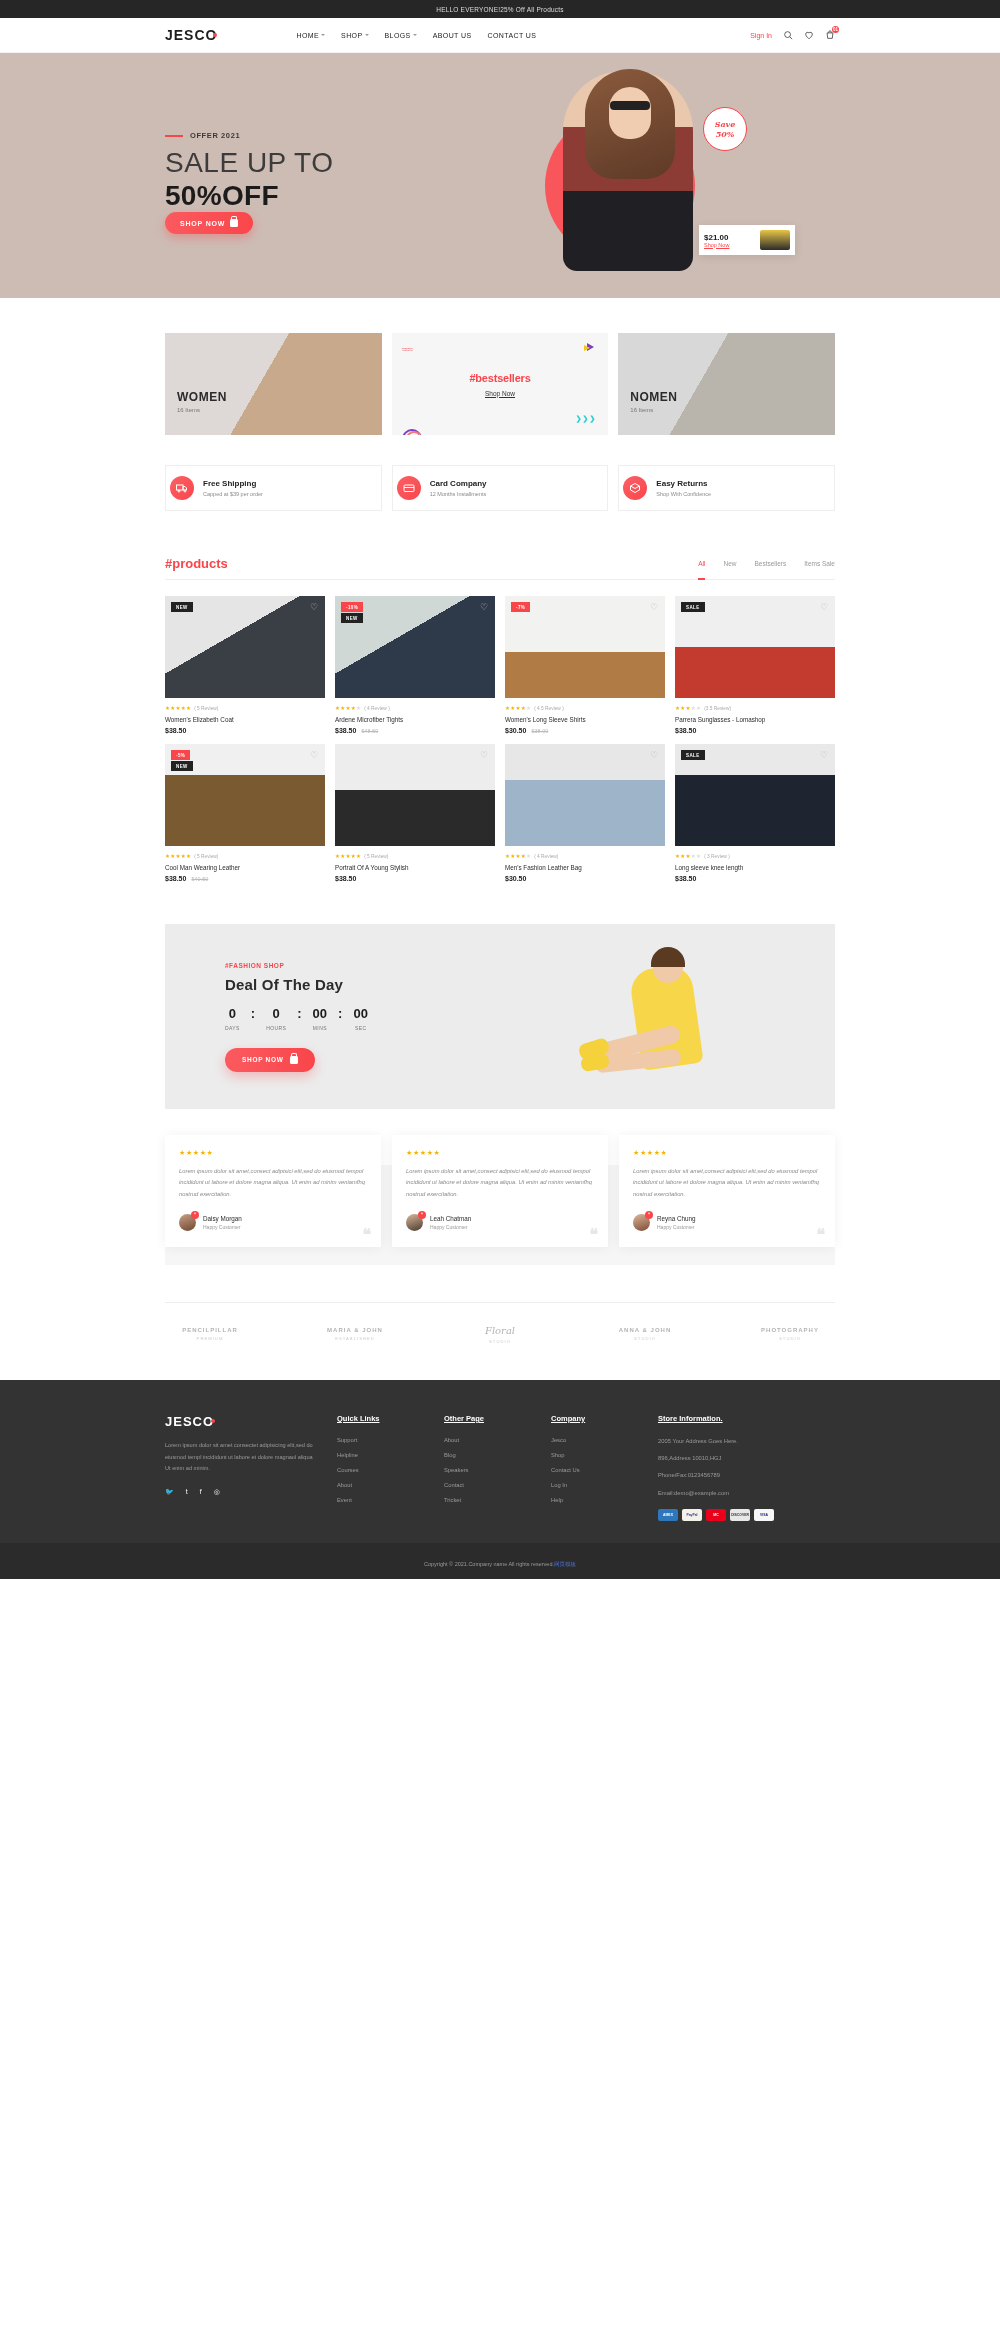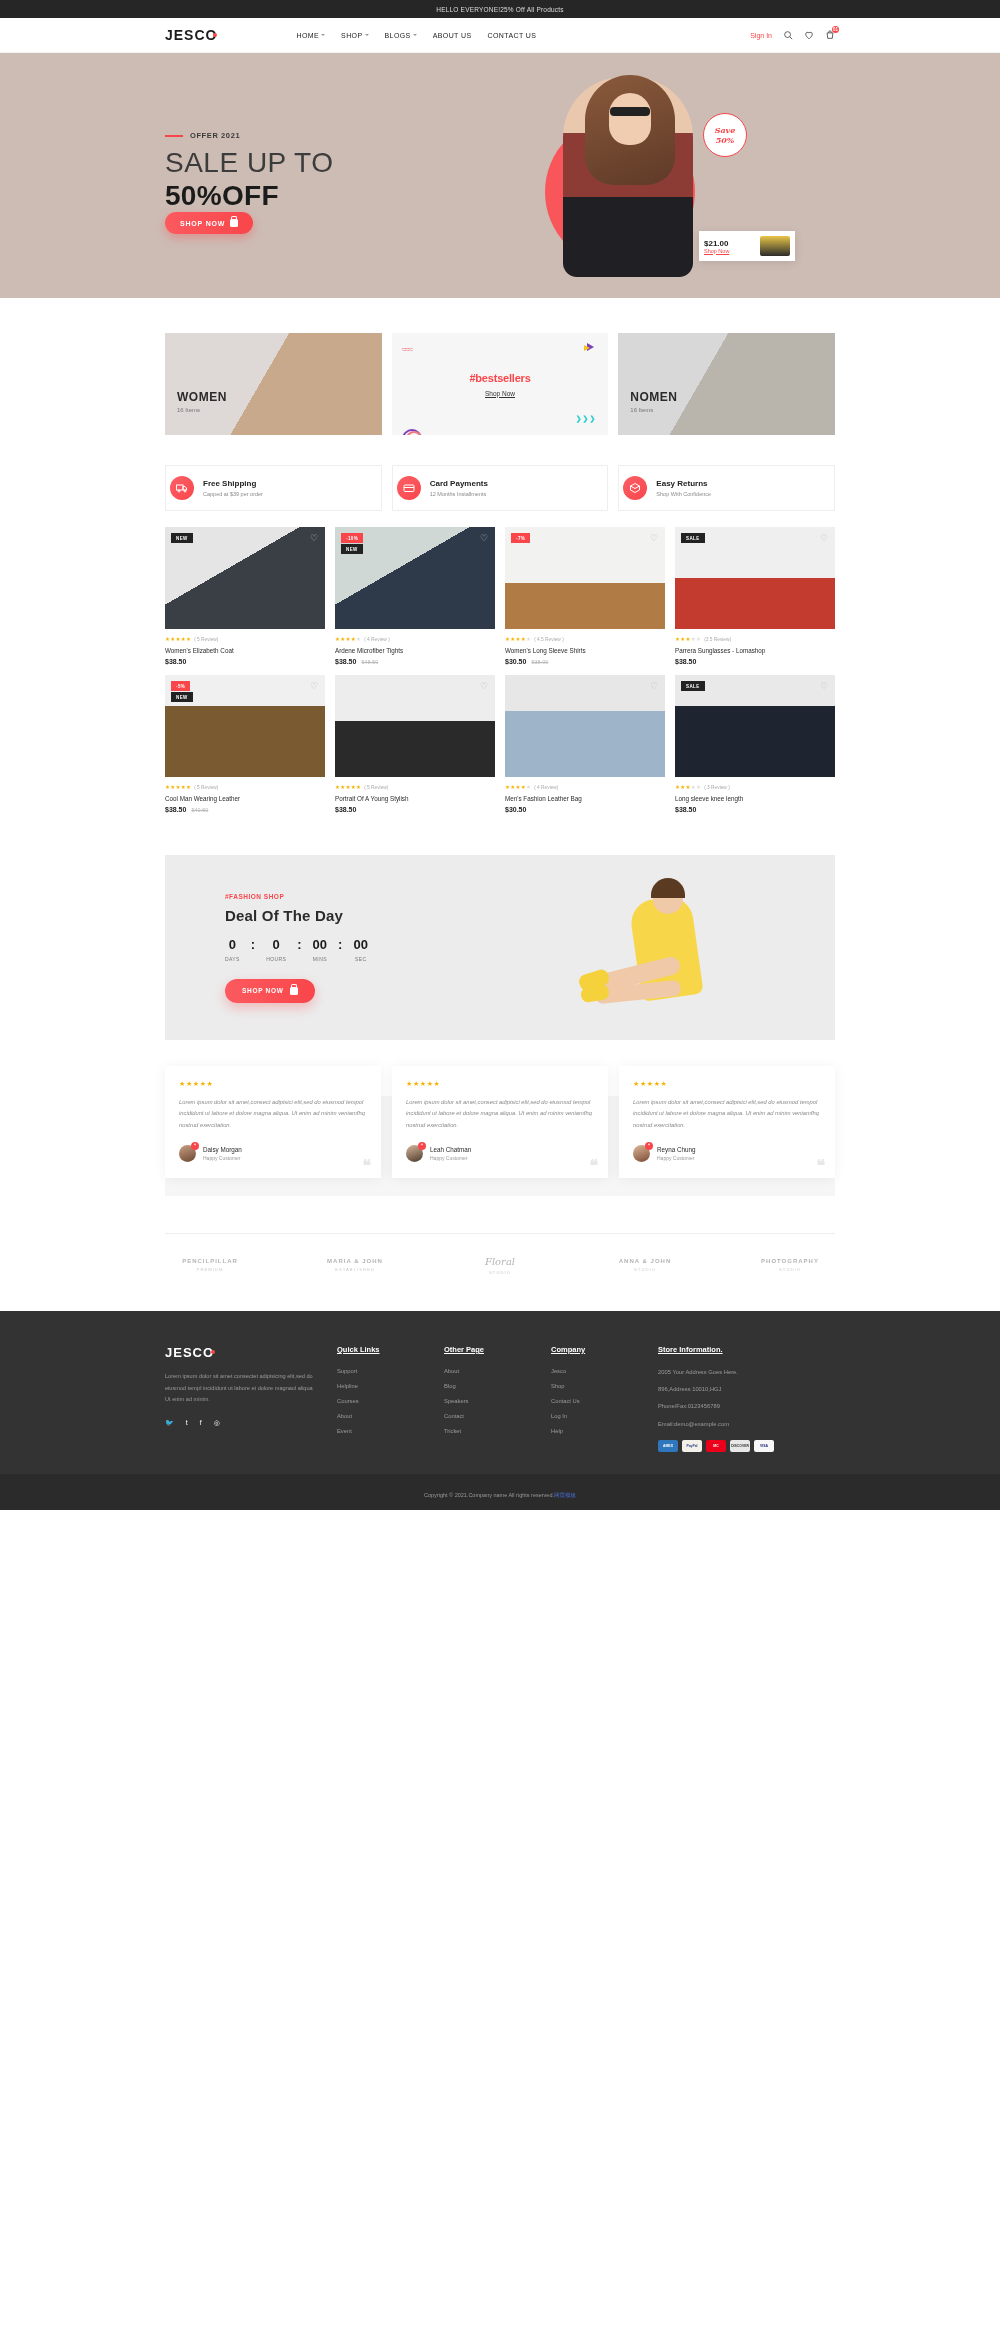--- a/index.html
+++ b/index.html
@@ -62,21 +62,21 @@
     margin-top: -11px;
     display: inline-flex; align-items: center; gap: 5px;
     background: linear-gradient(90deg,#fb5a5f,#f9464b);
     color: #fff; font-size: 7px; font-weight: 700; letter-spacing: .8px;
     padding: 7px 15px; border-radius: 14px; border: none; cursor: pointer;
     box-shadow: 0 4px 10px rgba(249,70,75,.35);
   }
   .bagico { width: 8px; height: 8px; background:#fff; border-radius:1.5px; position:relative; }
   .bagico:before{content:"";position:absolute;width:4px;height:3px;border:1px solid #fff;border-bottom:none;border-radius:2px 2px 0 0;top:-3px;left:1px;}
 
-  .hero-art { position: absolute; right: 40px; top: 24px; width: 270px; height: 220px; }
+  .hero-art { position: absolute; right: 40px; top: 18px; width: 270px; height: 220px; }
   .circ-pink { position: absolute; left: 20px; top: 40px; width: 150px; height: 150px; border-radius: 50%; background: #f9565c; }
   .model {
     position:absolute; left: 38px; top: 0px; width: 130px; height: 200px;
     background: linear-gradient(180deg,#e9c8ae 0 28%, #8d3c35 28% 60%, #1f1f24 60% 100%);
     border-radius: 60px 60px 14px 14px;
   }
   .model-hair {
     position:absolute; left: 22px; top: -2px; width: 90px; height: 110px;
     background: linear-gradient(160deg,#8a5a3c,#5f3a27);
     border-radius: 48px 48px 30px 30px;
@@ -397,38 +397,47 @@
         </div>
       </div>
       <div class="svc">
         <div class="svc-ico">
           <svg width="12" height="12" viewBox="0 0 24 24" fill="none" stroke="#fff" stroke-width="2">
               <rect x="2" y="6" width="20" height="13" rx="2"></rect>
               <line x1="2" y1="11" x2="22" y2="11"></line>
             </svg>
         </div>
         <div>
-          <div class="svc-t">Card Payments</div>
+          <div class="svc-t">Card Company</div>
           <div class="svc-s">12 Months Installments</div>
         </div>
       </div>
       <div class="svc">
         <div class="svc-ico">
           <svg width="12" height="12" viewBox="0 0 24 24" fill="none" stroke="#fff" stroke-width="2">
               <path d="M3 8l9-5 9 5v8l-9 5-9-5z"></path>
               <path d="M3 8l9 5 9-5"></path>
             </svg>
         </div>
         <div>
           <div class="svc-t">Easy Returns</div>
           <div class="svc-s">Shop With Confidence</div>
         </div>
       </div>
     </div>
 
+    <div class="prod-head">
+      <div class="prod-title">#products</div>
+      <div class="prod-tabs">
+        <div class="ptab active">All</div>
+        <div class="ptab">New</div>
+        <div class="ptab">Bestsellers</div>
+        <div class="ptab">Items Sale</div>
+      </div>
+    </div>
 
     <div class="grid">
 
       <div class="card">
         <div class="card-img i1">
           <span class="tag dark">NEW</span>
           <span class="heart">♡</span>
         </div>
         <div class="card-body">
           <div class="stars-row">

